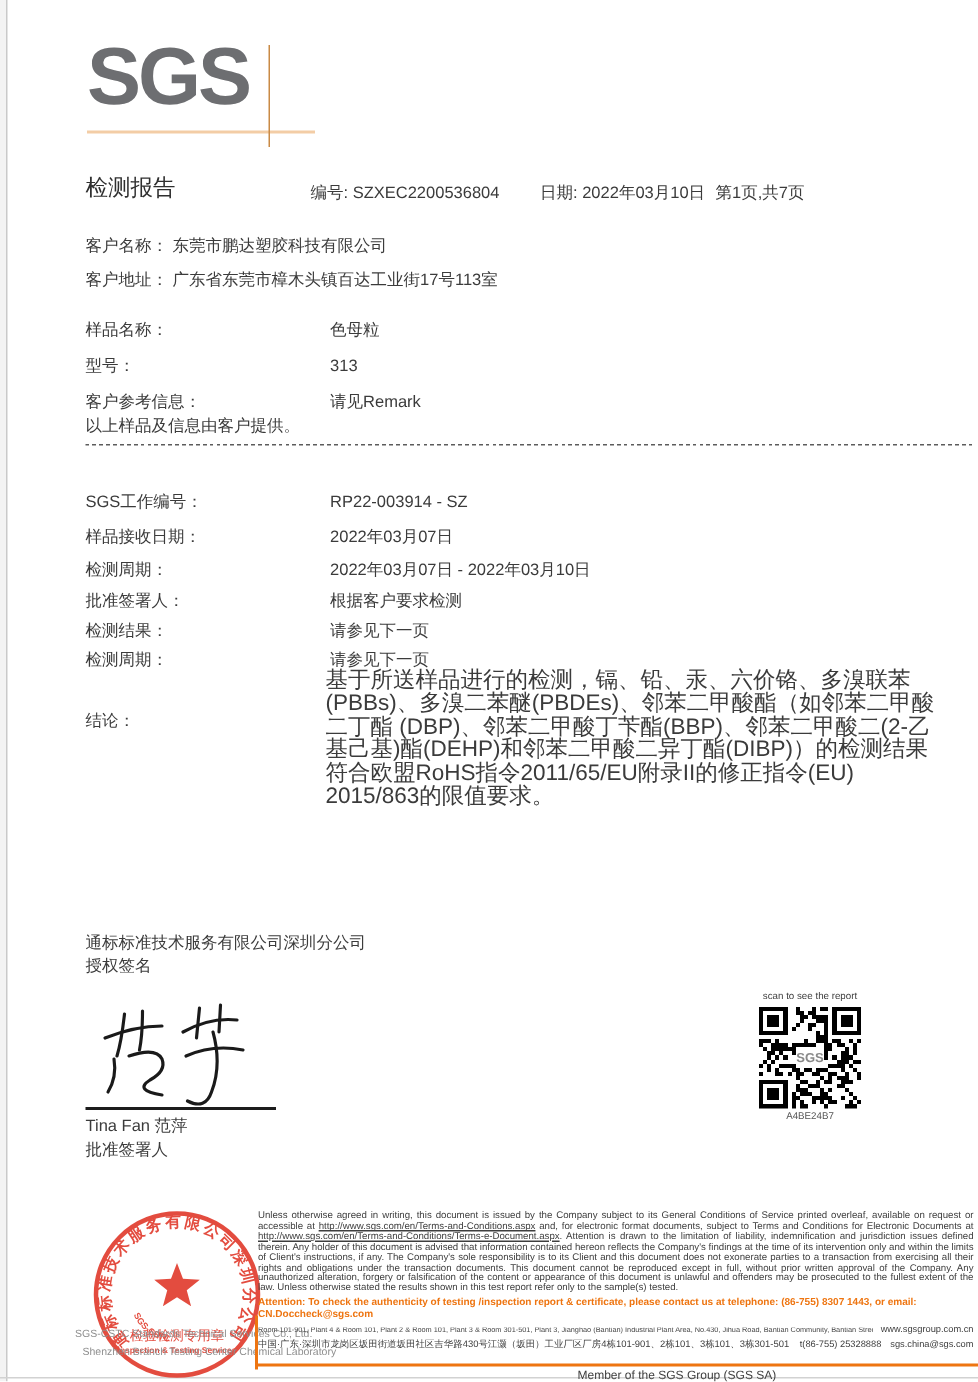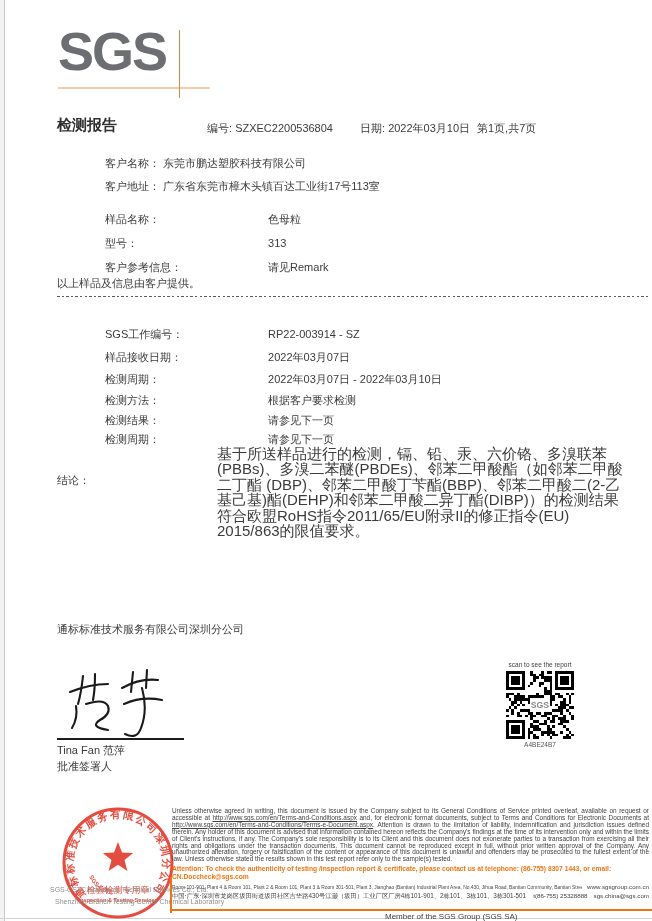--- a/index.html
+++ b/index.html
@@ -12,27 +12,27 @@
   .edge-left-line  { position:absolute; left:4px; top:0; bottom:0; width:1px; background:#c9c9c9; }
   .edge-bottom     { position:absolute; left:0; right:0; top:918px; height:1px; background:#d2d2d2; }
 
   
   .sgs-logo { position:absolute; left:58px; top:24px; font-size:54px; font-weight:bold;
               color:#6d6e71; letter-spacing:-2px; line-height:1; }
   .crop-h { position:absolute; left:58px; top:87px; width:152px; height:2px; background:#f3cda6; }
   .crop-v { position:absolute; left:179px; top:30px; width:1px; height:68px; background:#c98a45; }
 
   
-  .doc-title { position:absolute; left:57px; top:116px; font-size:15px; font-weight:bold; color:#2f2f2f; }
+  .doc-title { position:absolute; left:57px; top:116px; font-size:15px; font-weight:normal; color:#2f2f2f; }
   .hdr-item  { position:absolute; top:121px; font-size:11px; white-space:nowrap; }
   .hdr-num  { left:207px; } .hdr-date { left:360px; } .hdr-page { left:477px; }
 
   
   .arow { position:absolute; left:57px; font-size:11px; white-space:nowrap; color:#3b3b3b; }
-  .lbl  { display:inline-block;margin-left:48px; }
+  .lbl  { display:inline-block; }
   .w52  { width:55px; }
   .w160 { width:160px; }
   .note { position:absolute; left:57px; font-size:11px;font-family:Liberation Mono, monospace; }
   .dash { position:absolute; left:57px; width:591px; top:296px; height:1px;
           background:repeating-linear-gradient(90deg,#5c5c5c 0 2.5px, transparent 2.5px 4.6px); }
   .conclusion-lbl { position:absolute; left:57px; top:446px; font-size:11px;margin-top:27px; }
   .conclusion-txt { position:absolute; left:217px; top:446px; width:408px;
                     font-size:15px; line-height:15.4px; color:#3b3b3b; }
 
   
@@ -121,36 +121,37 @@
 </div>
 <div class="arow" style="top:350px">
   <span class="lbl w160">样品接收日期：</span>
   <span>2022年03月07日</span>
 </div>
 <div class="arow" style="top:372px">
   <span class="lbl w160">检测周期：</span>
   <span>2022年03月07日 - 2022年03月10日</span>
 </div>
 <div class="arow" style="top:393px">
-  <span class="lbl w160">检测方法：</span>
+  <span class="lbl w160">批准签署人：</span>
   <span>根据客户要求检测</span>
 </div>
 <div class="arow" style="top:413px">
   <span class="lbl w160">检测结果：</span>
   <span>请参见下一页</span>
 </div>
 <div class="arow" style="top:432px">
   <span class="lbl w160">检测周期：</span>
   <span>请参见下一页</span>
 </div>
 <div class="conclusion-lbl">结论：</div>
 <div class="conclusion-txt">基于所送样品进行的检测，镉、铅、汞、六价铬、多溴联苯(PBBs)、多溴二苯醚(PBDEs)、邻苯二甲酸酯（如邻苯二甲酸二丁酯 (DBP)、邻苯二甲酸丁苄酯(BBP)、邻苯二甲酸二(2-乙基己基)酯(DEHP)和邻苯二甲酸二异丁酯(DIBP)）的检测结果符合欧盟RoHS指令2011/65/EU附录II的修正指令(EU) 2015/863的限值要求。</div>
 
 <div class="sig-company">
   <div>通标标准技术服务有限公司深圳分公司</div>
+  <div>授权签名</div>
 </div>
 <svg class="sig-svg" width="130" height="78" viewBox="0 0 130 78">
   <g fill="none" stroke="#1a1a1a" stroke-width="2.1" stroke-linecap="round">
     <path d="M8,32 Q28,24 46,24"></path>
     <path d="M21,16 Q19,34 16,44"></path>
     <path d="M33,14 Q33,30 31,40"></path>
     <path d="M14,46 Q16,58 10,68"></path>
     <path d="M24,44 Q42,38 46,46 Q49,54 38,60 Q27,67 46,70"></path>
     <path d="M60,28 Q78,18 96,20"></path>
     <path d="M71,12 L69,32"></path>

